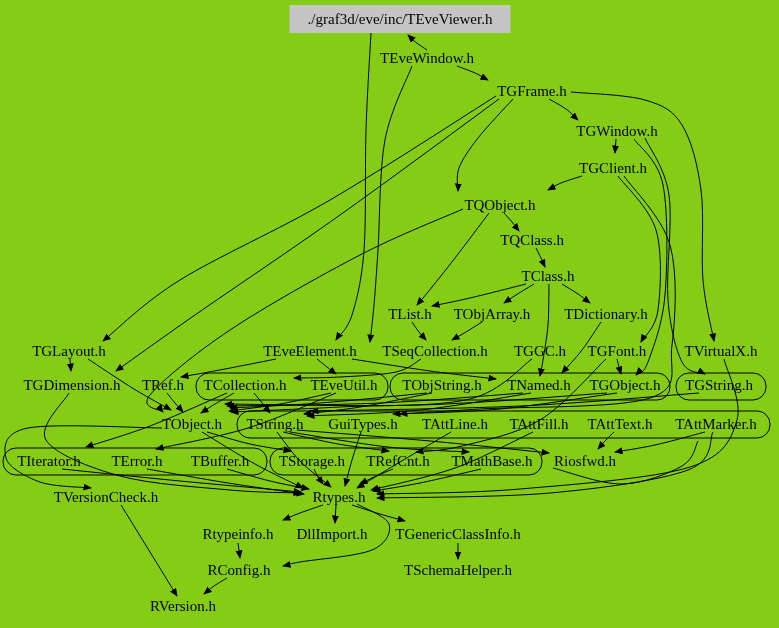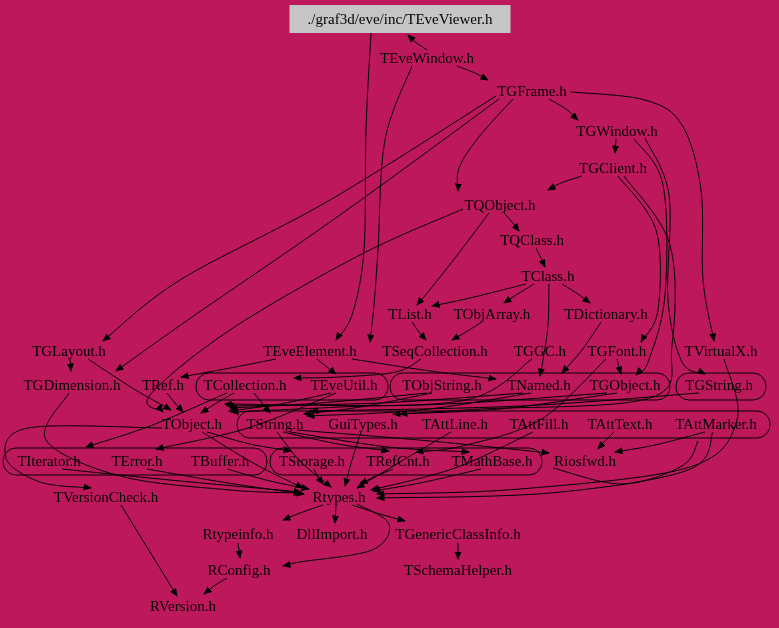--- a/index.html
+++ b/index.html
@@ -1,19 +1,19 @@
 <!DOCTYPE html>
 <html><head>
 <meta charset="utf-8">
 <style>
   html,body{margin:0;padding:0;background:#ffffff;}
   .stage{
     position:relative;
     width:779px;height:628px;
-    background:#be185d;
+    background:#84cc16;
     font-family:"Liberation Serif","DejaVu Serif",serif;
     overflow:hidden;
   }
   svg{display:block}
   svg text{
     font-family:"Liberation Serif","DejaVu Serif",serif;
     font-size:15px;
     fill:#000000;
     cursor:pointer;
   }

